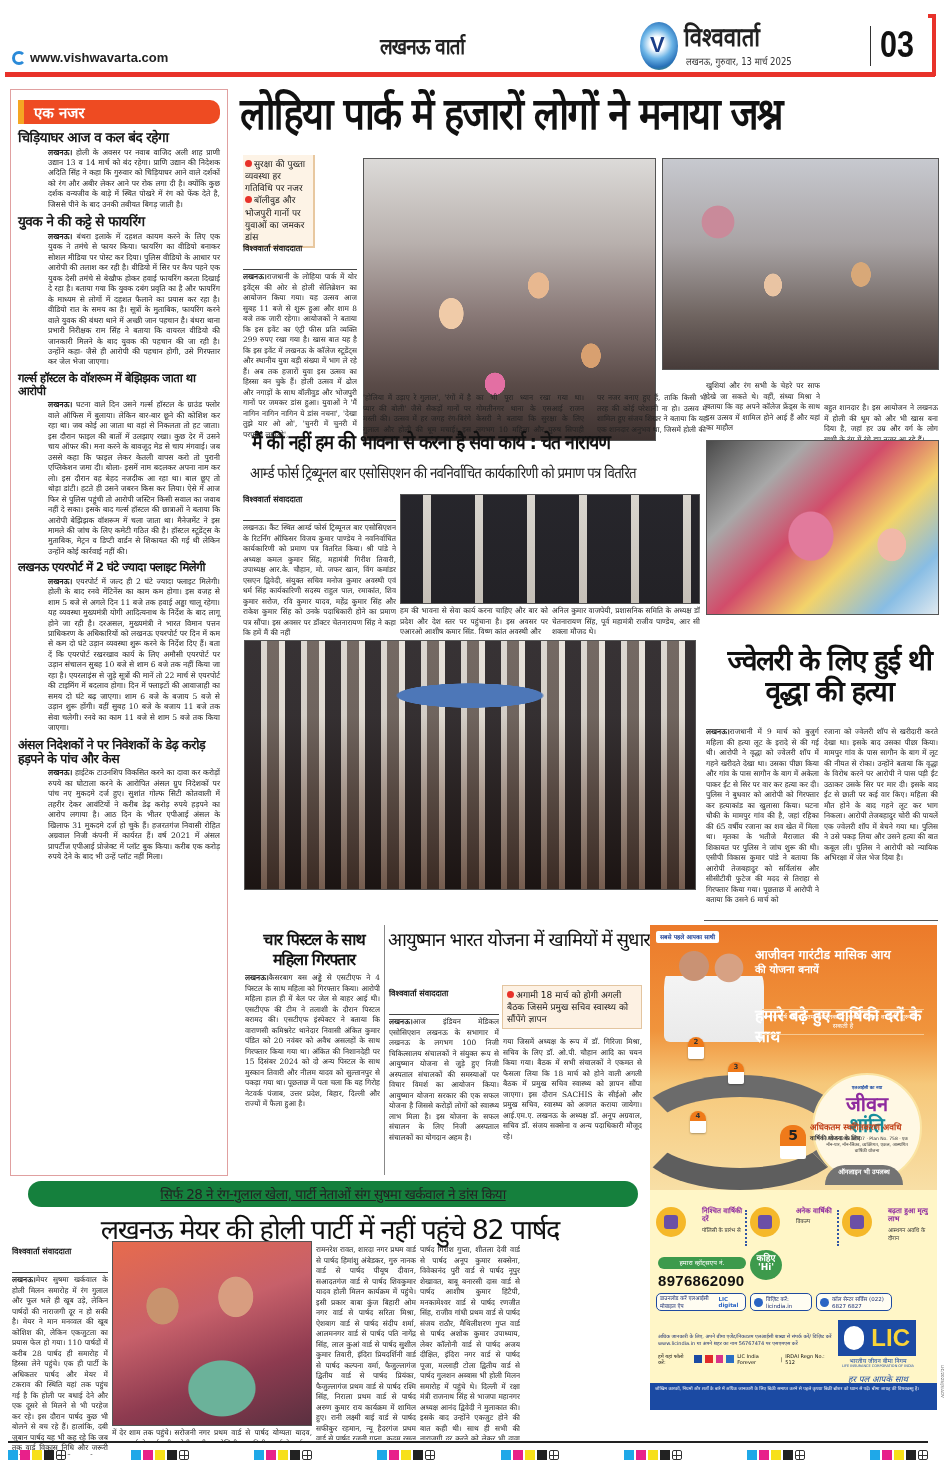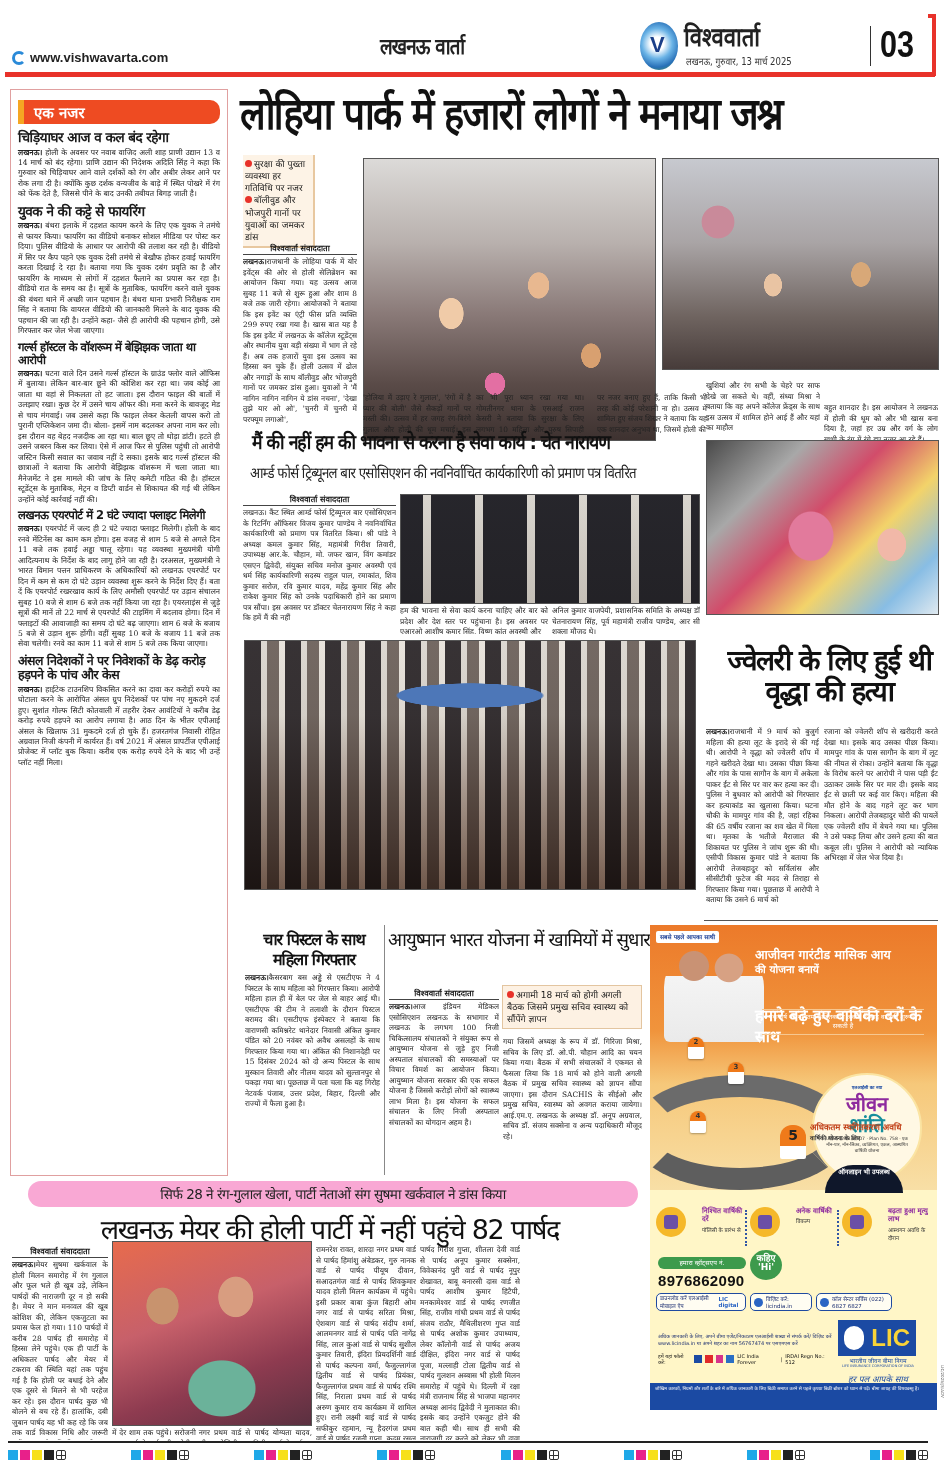--- a/index.html
+++ b/index.html
@@ -17,28 +17,28 @@
   .mast-date { left: 686px; top: 54px; font: 10px "DejaVu Sans", sans-serif; color: #333; transform: scaleX(.85); transform-origin: left; }
   .mast-divider { left: 870px; top: 26px; width: 1px; height: 40px; background: #333; }
   .mast-page { left: 880px; top: 24px; font: bold 36px "Liberation Sans", sans-serif; color: #111; transform: scaleX(.85); transform-origin: left; }
   .mast-corner { left: 928px; top: 14px; width: 8px; height: 62px; border-top: 4px solid #e8322a; border-right: 4px solid #e8322a; }
   .mast-rule { left: 5px; top: 72px; width: 930px; height: 5px; background: #e8322a; }
 
   
   .left-col { left: 10px; top: 89px; width: 218px; height: 1087px; border: 1px solid #e0a0a0; padding: 4px 7px; overflow: hidden; }
   .ek-nazar { background: #ee4b22; color: #fff; font: bold 15px "DejaVu Sans", sans-serif; padding: 2px 10px; border-radius: 0 10px 10px 0; border-left: 6px solid #f5a623; margin: 6px 0 6px; }
   .brief-h { font: bold 13.5px "DejaVu Sans", sans-serif; letter-spacing: -.5px; margin: 4px 0 2px; line-height: 1.15; }
-  .brief-p { font: 7.6px "DejaVu Serif", serif; line-height: 1.38; text-align: justify; color: #222; }
+  .brief-p { font: 7.6px "DejaVu Serif", serif; line-height: 1.38; text-align: justify; color: #222; margin-left: 30px; }
   .brief-p b { font-weight: bold; }
 
   
   .hl-main { left: 240px; top: 90px; width: 700px; font: bold 44px "DejaVu Sans", sans-serif; letter-spacing: -2px; color: #111; white-space: nowrap; transform: scaleX(.86); transform-origin: left; line-height: 1.1; }
   .bullets { left: 243px; top: 155px; width: 72px; background: #fdf3e6; border-right: 2px solid #e8c8a0; border-bottom: 2px solid #e8c8a0; padding: 3px 2px; font: 9px "DejaVu Sans", sans-serif; line-height: 1.35; }
   .dot { display: inline-block; width: 7px; height: 7px; border-radius: 50%; background: #e8322a; margin-right: 2px; }
-  .byline { font: bold 8px "DejaVu Sans", sans-serif; border-bottom: 1px solid #444; padding-bottom: 1px; margin-bottom: 2px; text-align: center; }
+  .byline { font: bold 8px "DejaVu Sans", sans-serif; border-bottom: 1px solid #444; padding-bottom: 16px; margin-bottom: 2px; }
   .col-text { font: 7.4px "DejaVu Serif", serif; line-height: 1.42; text-align: justify; color: #222; overflow: hidden; }
   .col-text b { font-weight: bold; }
 
   .photo { overflow: hidden; border: 1px solid #555; }
   .photo-crowd1 { left: 363px; top: 158px; width: 293px; height: 283px; background:
       radial-gradient(ellipse 30px 38px at 30% 55%, #f0cba8 40%, transparent 42%),
       radial-gradient(ellipse 26px 32px at 60% 45%, #e8b890 40%, transparent 42%),
       radial-gradient(ellipse 24px 30px at 78% 70%, #d8a070 40%, transparent 42%),
       radial-gradient(ellipse 20px 22px at 45% 80%, #e36fa3 50%, transparent 52%),
       linear-gradient(180deg, #dcdad8 0%, #b8b0ad 30%, #8a7a78 55%, #5a4b48 80%, #3e3230 100%); }
@@ -69,42 +69,42 @@
 
   .jewel-hl { left: 722px; top: 645px; width: 215px; font: bold 28px "DejaVu Sans", sans-serif; letter-spacing: -1.5px; line-height: 1.12; text-align: center; color: #111; }
 
   .pistol-hl { left: 244px; top: 930px; width: 140px; font: bold 16px "DejaVu Sans", sans-serif; letter-spacing: -1px; line-height: 1.25; text-align: center; color: #111; }
   .ayush-hl { left: 388px; top: 928px; width: 254px; font: 18.5px "DejaVu Sans", sans-serif; letter-spacing: -1px; line-height: 1.32; text-align: center; color: #111; white-space: nowrap; }
   .ayush-box { left: 502px; top: 985px; width: 140px; background: #fdf1e3; border: 1px solid #e3c5a0; padding: 3px 4px; font: 9px "DejaVu Sans", sans-serif; line-height: 1.35; }
 
   .vline { width: 1px; background: #888; }
 
   
-  .mayor-strip { left: 28px; top: 1181px; width: 610px; height: 26px; background: #f9a8d4; border-radius: 13px; text-align: center; font: 13.5px "DejaVu Sans", sans-serif; line-height: 26px; letter-spacing: -.5px; color: #222; }
+  .mayor-strip { left: 28px; top: 1181px; width: 610px; height: 26px; background: #15803d; border-radius: 13px; text-align: center; font: 13.5px "DejaVu Sans", sans-serif; line-height: 26px; letter-spacing: -.5px; color: #222; text-decoration: underline; }
   .mayor-hl { left: 20px; top: 1210px; width: 620px; text-align: center; font: 27px "DejaVu Sans", sans-serif; letter-spacing: -1.3px; color: #111; white-space: nowrap; }
 
   
   .ad { left: 650px; top: 925px; width: 287px; height: 485px; background: #fff6c7; overflow: hidden; }
   .ad-top { position: absolute; left: 0; top: 0; width: 100%; height: 265px; background: linear-gradient(180deg, #ec7a2a 0%, #f0943c 40%, #f6c87a 60%, #f8dfa6 100%); }
   .ad-tag { position: absolute; left: 6px; top: 6px; background: #fff; padding: 2px 4px; font: bold 6px "DejaVu Sans", sans-serif; color: #1c3f95; border-radius: 2px; }
   .ad-couple { position: absolute; left: 14px; top: 22px; width: 100px; height: 95px; border-radius: 40px 40px 6px 6px; background: radial-gradient(circle at 30% 20%, #c99274 14%, transparent 15%), radial-gradient(circle at 65% 22%, #d7a183 14%, transparent 15%), linear-gradient(180deg, transparent 30%, #f4f4f4 31%, #eaeaea 100%); }
   .ad-h1 { position: absolute; left: 105px; top: 22px; width: 178px; color: #fff; font: bold 12.5px "DejaVu Sans", sans-serif; line-height: 1.3; }
   .ad-h1 .y { color: #fff; font-size: 10.5px; }
   .ad-h1 .b { color: #fff; font-size: 16px; margin-top: 29px; }
   .ad-sub { position: absolute; left: 112px; top: 84px; width: 162px; text-align: center; color: #fff; font: 6.5px "DejaVu Sans", sans-serif; border-top: 1px solid #f6c790; border-bottom: 1px solid #f6c790; padding: 3px 0; line-height: 1.4; }
   .road { position: absolute; left: -20px; top: 150px; width: 220px; height: 115px; border: 22px solid #6b6b6b; border-radius: 50%; border-left-color: transparent; border-bottom-color: #5e5e5e; }
   .milestone { position: absolute; width: 16px; height: 22px; background: linear-gradient(180deg, #ef7a1a 0 45%, #fff 45%); border-radius: 8px 8px 2px 2px; font: bold 7px "DejaVu Sans", sans-serif; text-align: center; color: #333; line-height: 10px; box-shadow: 0 1px 2px rgba(0,0,0,.3); }
   .jeevan { position: absolute; left: 162px; top: 148px; width: 110px; height: 110px; border-radius: 50%; background: #fff8e4; text-align: center; border: 2px solid #fbe4a2; }
   .jeevan .j1 { font: bold 20px "DejaVu Sans", sans-serif; color: #8e2a9e; margin-top: 22px; line-height: 1.1; }
   .jeevan .j2 { font: bold 20px "DejaVu Sans", sans-serif; color: #168e9c; line-height: 1.05; }
   .jeevan .j3 { font: 4.5px "DejaVu Sans", sans-serif; color: #333; line-height: 1.3; padding: 0 10px; }
   .ad-five { position: absolute; left: 130px; top: 200px; width: 26px; height: 34px; background: linear-gradient(180deg, #ef7a1a 0 62%, #fff 62%); border-radius: 12px 12px 2px 2px; font: bold 14px "DejaVu Sans", sans-serif; text-align: center; color: #222; line-height: 20px; }
   .ad-five-t { position: absolute; left: 160px; top: 198px; font: bold 8.5px "DejaVu Sans", sans-serif; color: #c2421a; line-height: 1.15; }
   .ad-five-t .s { font-size: 6px; color: #333; display: block; margin-top: 2px; }
-  .ad-online { position: absolute; left: 175px; top: 240px; width: 78px; height: 28px; background: #0f172a; border-radius: 40px 40px 0 0; color: #fff; font: bold 6.5px "DejaVu Sans", sans-serif; text-align: center; padding-top: 3px; line-height: 1.3; }
+  .ad-online { position: absolute; left: 175px; top: 240px; width: 78px; height: 20px; background: #737373; border-radius: 40px 40px 0 0; color: #fff; font: bold 6.5px "DejaVu Sans", sans-serif; text-align: center; padding-top: 3px; line-height: 1.3; }
   .feat { position: absolute; top: 282px; width: 92px; display: flex; gap: 16px; align-items: flex-start; }
   .feat-ic { width: 30px; height: 30px; border-radius: 50%; background: #f5b82a; flex: none; position: relative; }
   .feat-ic::after { content: ""; position: absolute; left: 8px; top: 8px; width: 14px; height: 14px; border-radius: 3px; background: #6b4fa6; }
   .feat-t { font: bold 7px "DejaVu Sans", sans-serif; color: #8e2a9e; line-height: 1.2; }
   .feat-t .s { display: block; font: 5.5px "DejaVu Sans", sans-serif; color: #333; margin-top: 2px; }
   .feat-div { position: absolute; top: 285px; width: 1px; height: 36px; border-left: 2px dotted #3055a5; }
   .wa-pill { position: absolute; left: 8px; top: 332px; width: 88px; height: 12px; background: #3d9a4c; color: #fff; font: 6.5px "DejaVu Sans", sans-serif; text-align: center; line-height: 12px; border-radius: 6px; }
   .wa-hi { position: absolute; left: 100px; top: 325px; width: 32px; height: 30px; border-radius: 50%; background: #3d9a4c; color: #fff; font: bold 9px "DejaVu Sans", sans-serif; text-align: center; line-height: 1; padding-top: 4px; }
   .wa-num { position: absolute; left: 8px; top: 347px; font: bold 15px "Liberation Sans", sans-serif; color: #111; letter-spacing: .3px; }
   .ad-link { position: absolute; top: 368px; height: 18px; border: 1px solid #1f4aa0; border-radius: 5px; font: 5.5px "DejaVu Sans", sans-serif; color: #1a2d70; display: flex; align-items: center; gap: 3px; padding: 0 3px; background: #fffdf2; }

